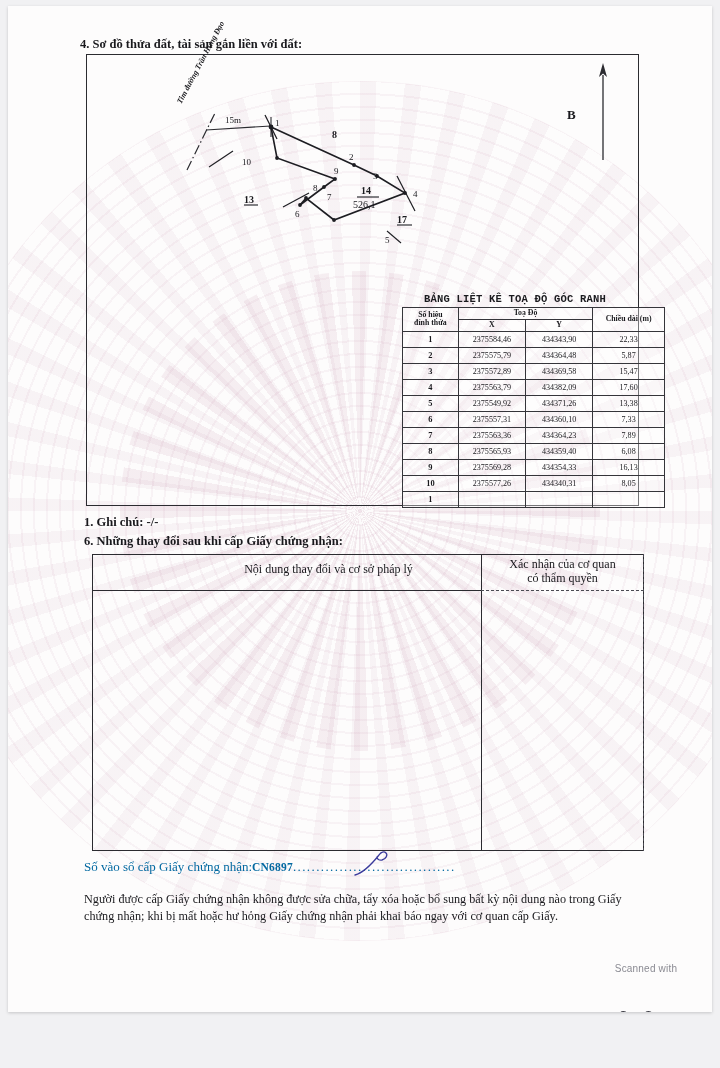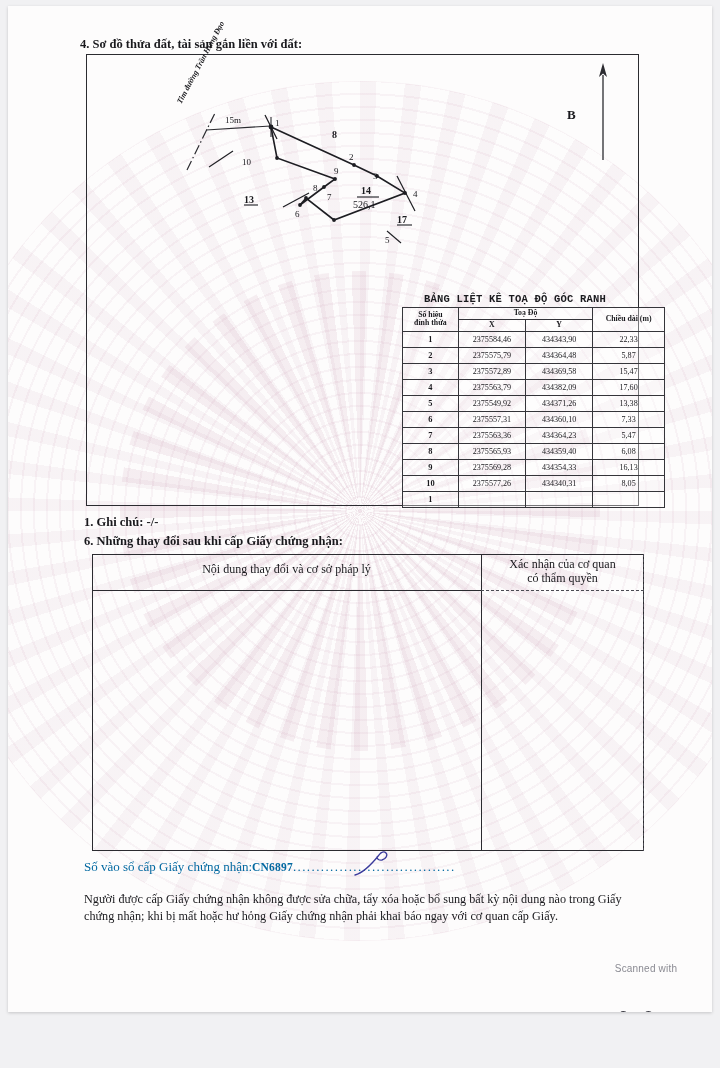--- a/index.html
+++ b/index.html
@@ -180,21 +180,21 @@
     border-right: 1.3px dashed #4a4a52;
   }
   .ct-head {
     position: absolute;
     font-family: "Liberation Serif", serif;
     font-size: 12px;
     color: #19191d;
     text-align: center;
     line-height: 1.15;
   }
-  #ct-head-left { left: 0; top: 9px; width: 389px; }
+  #ct-head-left { left: 0; top: 9px; width: 389px; padding-left: 42px; }
   #ct-head-right { left: 389px; top: 4px; width: 163px; }
 
   
   #cert-line {
     position: absolute;
     left: 76px;
     top: 853px;
     font-family: "Liberation Serif", serif;
     font-size: 13px;
     color: #0369a1;
@@ -406,21 +406,21 @@
                 <tr>
                   <td class="idx col-id">6</td>
                   <td class="col-x">2375557,31</td>
                   <td class="col-y">434360,10</td>
                   <td class="col-len">7,33</td>
                 </tr>
                 <tr>
                   <td class="idx col-id">7</td>
                   <td class="col-x">2375563,36</td>
                   <td class="col-y">434364,23</td>
-                  <td class="col-len">5,47</td>
+                  <td class="col-len">7,89</td>
                 </tr>
                 <tr>
                   <td class="idx col-id">8</td>
                   <td class="col-x">2375565,93</td>
                   <td class="col-y">434359,40</td>
                   <td class="col-len">6,08</td>
                 </tr>
                 <tr>
                   <td class="idx col-id">9</td>
                   <td class="col-x">2375569,28</td>

